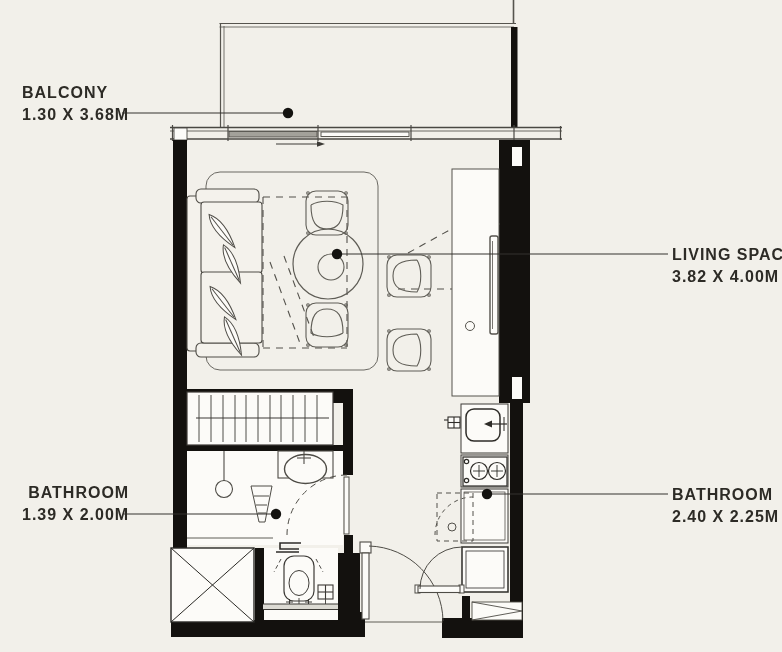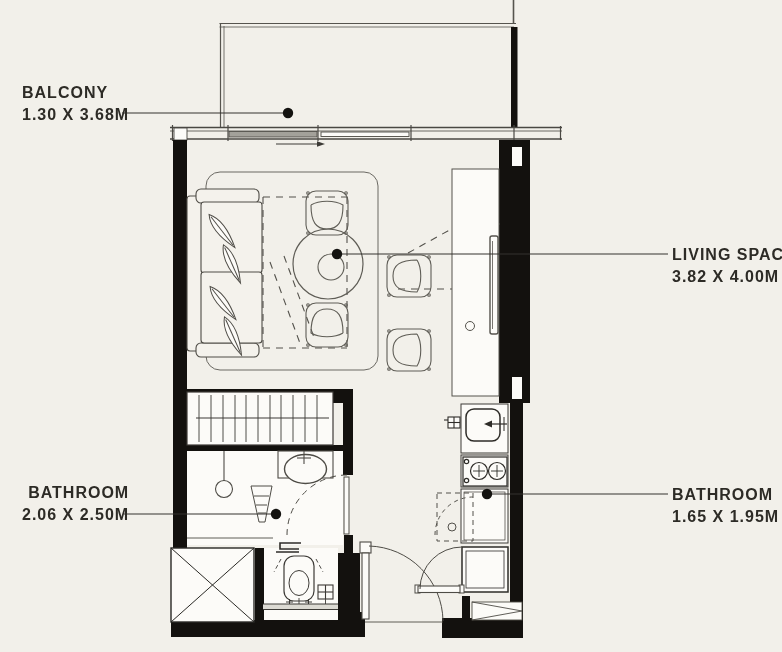--- a/index.html
+++ b/index.html
@@ -335,21 +335,21 @@
   <div class="dims">1.30 X 3.68M</div>
 </div>
 
 <div class="label" style="left:672px; top:244px;">
   <div>LIVING SPACE</div>
   <div class="dims">3.82 X 4.00M</div>
 </div>
 
 <div class="label" style="left:22px; top:482px;text-align:right;">
   <div>BATHROOM</div>
-  <div class="dims">2.06 X 2.50M</div>
+  <div class="dims">1.39 X 2.00M</div>
 </div>
 
 <div class="label" style="left:672px; top:484px;">
   <div>BATHROOM</div>
-  <div class="dims">1.65 X 1.95M</div>
+  <div class="dims">2.40 X 2.25M</div>
 </div>
 
 </div>
 
 </body></html>

